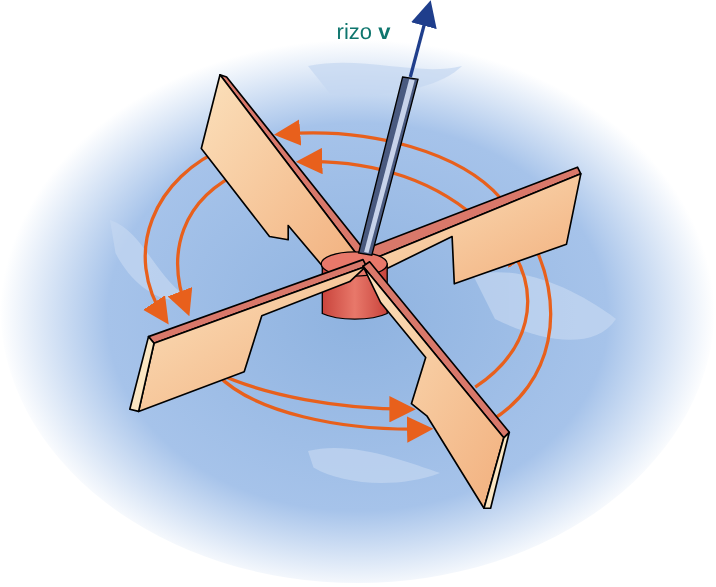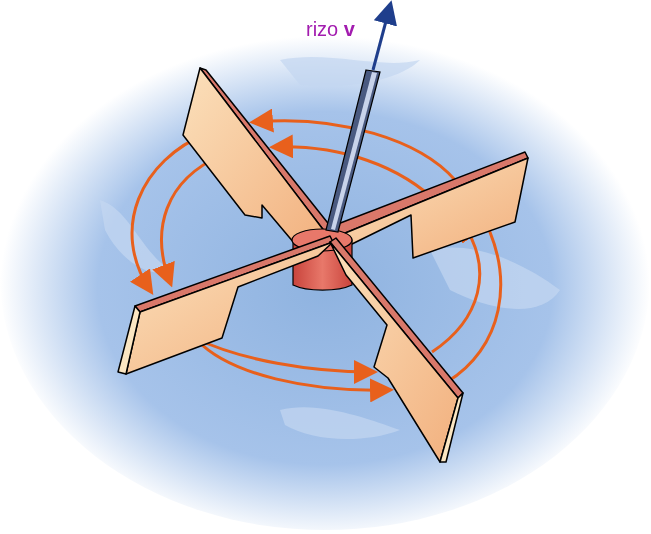--- a/index.html
+++ b/index.html
@@ -1,18 +1,18 @@
 <!DOCTYPE html>
 <html><head>
 <meta charset="utf-8">
 <style>
   html,body{margin:0;padding:0;background:#ffffff;}
   #stage{position:relative;width:651px;height:534px;overflow:hidden;background:#fff;}
   svg{position:absolute;left:0;top:0;}
-  .label{position:absolute;left:306px;top:18px;font-family:"Liberation Sans",sans-serif;font-size:20px;color:#a21caf;}
+  .label{position:absolute;left:306px;top:18px;font-family:"Liberation Sans",sans-serif;font-size:20px;color:#0f766e;}
   .label b{font-weight:bold;}
 </style>
 </head>
 <body>
 
 <div id="stage">
 <svg width="651" height="534" viewBox="0 0 651 534">
   <defs>
     <radialGradient id="fluid" cx="50%" cy="52%" r="50%">
       <stop offset="0%" stop-color="#8fb3e0"></stop>

